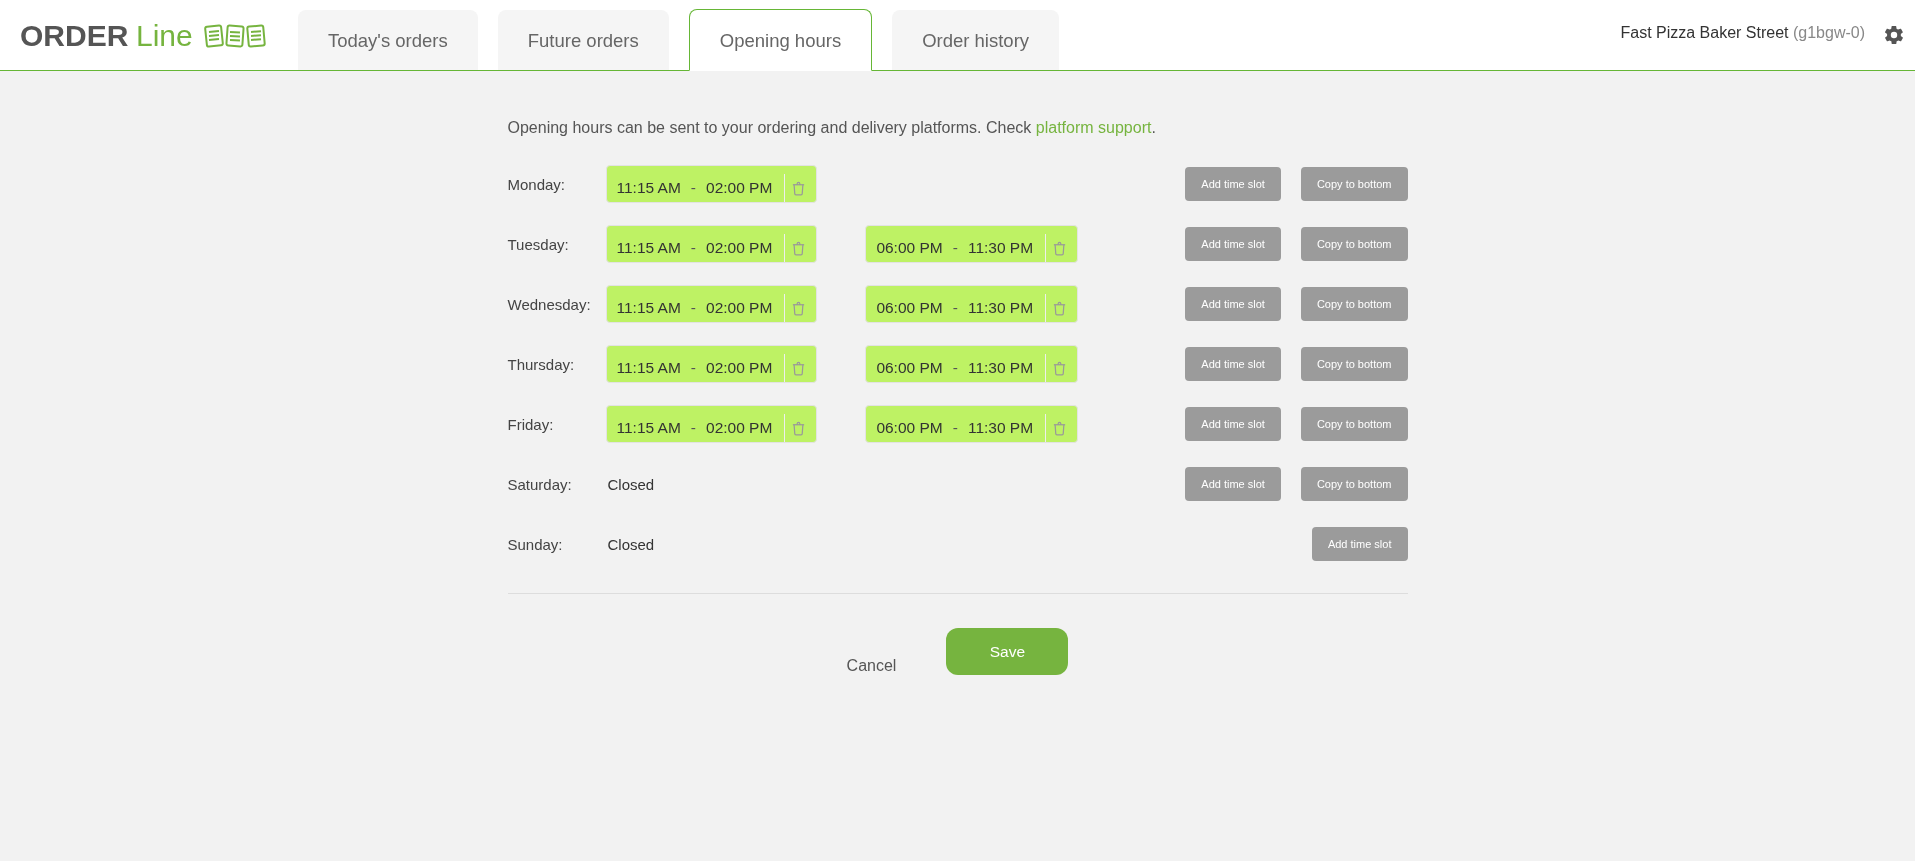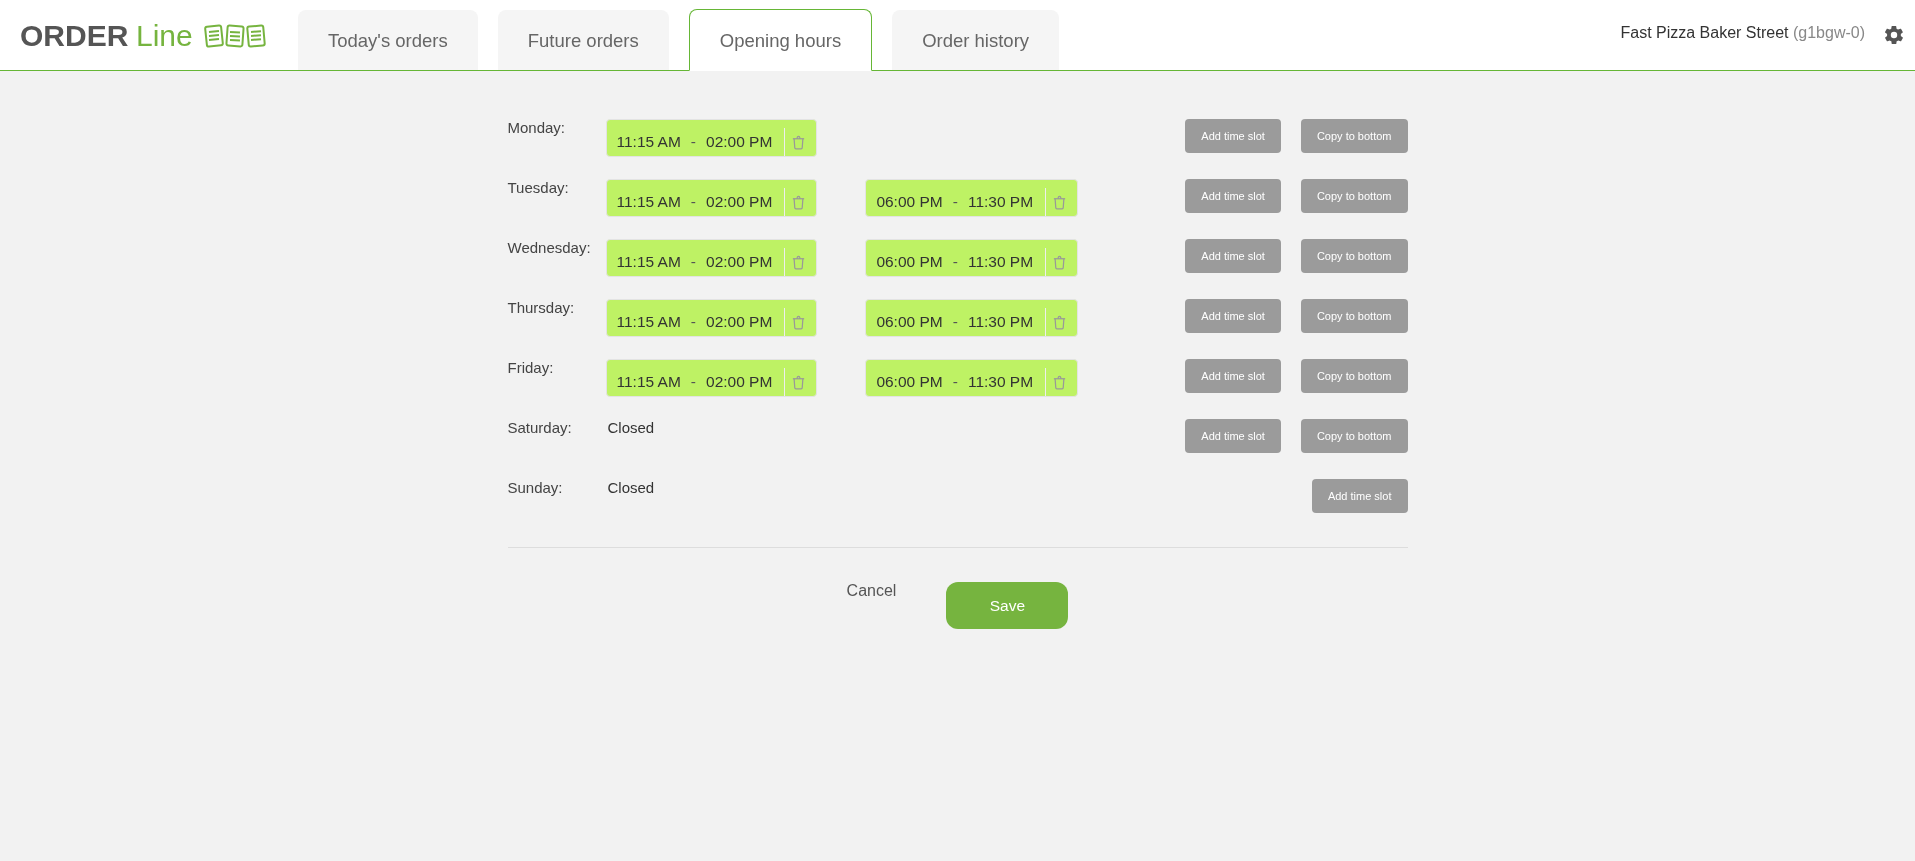--- a/index.html
+++ b/index.html
@@ -28,21 +28,21 @@
   .topright .code { color:#888; }
   .gear { width:22px; height:22px; cursor:pointer; fill:#555;}
 
   
   .page-body { background:#f2f2f2; min-height: calc(100vh - 71px); padding-top:48px;}
   .container { max-width:900px; margin:0 auto; }
 
   .intro { font-size:16px; color:#555; margin-bottom:28px;}
   .intro a { color:#76b43f; text-decoration:none;}
 
-  .day-row { display:flex; align-items:flex-start; min-height:38px; margin-bottom:22px; }
+  .day-row { display:flex; align-items:center; min-height:38px; margin-bottom:22px; }
   .day-label { width:98px; font-size:15px; color:#444; }
   .slots { display:flex; gap:48px; flex:1; align-items:center; }
   .slot {
     background:#bef264; border:1px solid #e3e3e3; border-radius:4px; height:38px;
     display:flex; align-items:center; padding:8px 4px 0 8px; gap:6px; font-size:15.5px; color:#333;
   }
   .slot .time { padding:2px 2px; }
   .slot .dash { color:#555; padding:0 2px;}
   .trash {
     width:28px; height:28px; display:flex; align-items:center; justify-content:center;
@@ -53,21 +53,21 @@
   .closed-text { color:#333; font-size:15px; padding-left:2px;}
 
   .day-actions { display:flex; gap:20px; }
   .gray-btn {
     background:#9b9b9b; color:#fff; border:none; border-radius:4px;
     height:34px; padding:0 16px; font-size:11px; cursor:pointer;
   }
 
   .divider { border:none; border-top:1px solid #ddd; margin:30px 0 34px;}
 
-  .footer-actions { display:flex; justify-content:center; gap:50px; align-items:flex-start; padding-bottom:60px;}
+  .footer-actions { display:flex; justify-content:center; gap:50px; align-items:flex-end; padding-bottom:60px;}
   .cancel-link { color:#555; font-size:16px; cursor:pointer;}
   .save-btn {
     background:#76b43f; color:#fff; border:none; border-radius:12px;
     height:47px; width:122px; font-size:15.5px; cursor:pointer;
   }
 </style>
 </head>
 <body>
 
 <div class="topbar">
@@ -110,20 +110,23 @@
     <span>
       <svg class="gear" viewBox="0 0 24 24">
           <path d="M19.4 13a7.5 7.5 0 0 0 .1-1 7.5 7.5 0 0 0-.1-1l2.1-1.6a.5.5 0 0 0 .1-.6l-2-3.5a.5.5 0 0 0-.6-.2l-2.5 1a7.3 7.3 0 0 0-1.7-1l-.4-2.6a.5.5 0 0 0-.5-.4h-4a.5.5 0 0 0-.5.4l-.4 2.6a7.3 7.3 0 0 0-1.7 1l-2.5-1a.5.5 0 0 0-.6.2l-2 3.5a.5.5 0 0 0 .1.6L4.5 11a7.5 7.5 0 0 0-.1 1 7.5 7.5 0 0 0 .1 1l-2.1 1.6a.5.5 0 0 0-.1.6l2 3.5a.5.5 0 0 0 .6.2l2.5-1a7.3 7.3 0 0 0 1.7 1l.4 2.6a.5.5 0 0 0 .5.4h4a.5.5 0 0 0 .5-.4l.4-2.6a7.3 7.3 0 0 0 1.7-1l2.5 1a.5.5 0 0 0 .6-.2l2-3.5a.5.5 0 0 0-.1-.6ZM12 15.5A3.5 3.5 0 1 1 15.5 12 3.5 3.5 0 0 1 12 15.5Z"></path>
         </svg>
     </span>
   </div>
 </div>
 
 <div class="page-body">
   <div class="container">
+    <p class="intro">
+      <span>Opening hours can be sent to your ordering and delivery platforms. Check </span><a href="#">platform support</a><span>.</span>
+    </p>
 
     <div id="days">
         <div class="day-row">
           <div class="day-label">Monday:</div>
           <div class="slots">
             <div class="slot">
               <span class="time">11:15 AM</span>
               <span class="dash">-</span>
               <span class="time">02:00 PM</span>
               <span class="trash">

